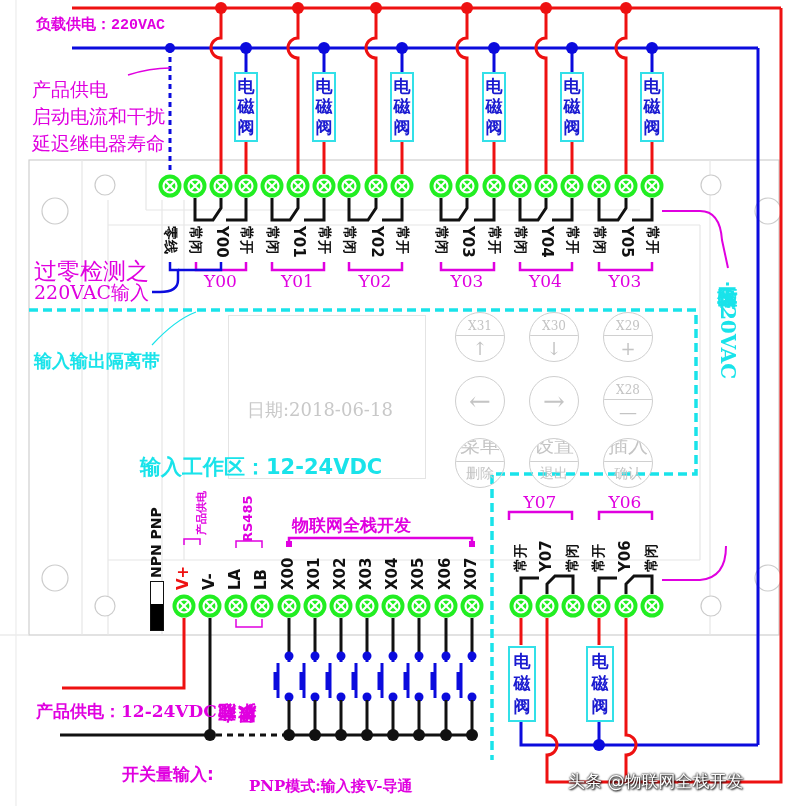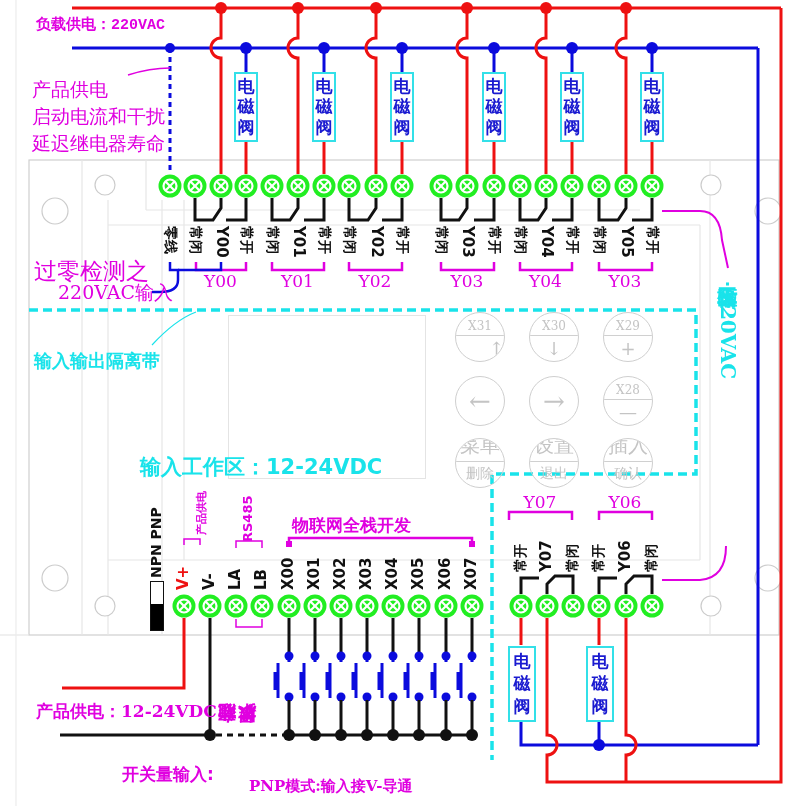--- a/index.html
+++ b/index.html
@@ -432,21 +432,21 @@
         <path d="M184 545 V539 H200 V545" stroke="#e000e0" stroke-width="1.5" fill="none" stroke-linejoin="miter"></path>
         <path d="M236 548 V541 H262 V548" stroke="#e000e0" stroke-width="1.5" fill="none" stroke-linejoin="miter"></path>
       </g>
   </svg>
 
   <div class="lbl mag serif" style="left:36px;top:18px;font-size:15px;font-weight:bold;font-family:Liberation Mono, monospace;">负载供电：220VAC</div>
   <div class="lbl mag serif" style="left:32px;top:80px;font-size:19px;">产品供电</div>
   <div class="lbl mag serif" style="left:32px;top:107px;font-size:19px;">启动电流和干扰</div>
   <div class="lbl mag serif" style="left:32px;top:134px;font-size:19px;">延迟继电器寿命</div>
   <div class="lbl mag serif" style="left:34px;top:260px;font-size:23px;font-family:Liberation Serif, serif;">过零检测之</div>
-  <div class="lbl mag serif" style="left:34px;top:283px;font-size:19px;margin-left:24px;">220VAC输入</div>
+  <div class="lbl mag serif" style="left:34px;top:283px;font-size:19px;">220VAC输入</div>
 
   <div id="valves-top">
       <div class="valve" style="left: 234px; top: 72px;">
         <span>电</span>
         <span>磁</span>
         <span>阀</span>
       </div>
       <div class="valve" style="left: 312px; top: 72px;">
         <span>电</span>
         <span>磁</span>
@@ -468,24 +468,25 @@
         <span>阀</span>
       </div>
       <div class="valve" style="left: 640px; top: 72px;">
         <span>电</span>
         <span>磁</span>
         <span>阀</span>
       </div>
     </div>
 
   <div class="lcd">
+    <div style="top:82px;font-size:18px;">日期:2018-06-18</div>
   </div>
 
   <div id="keypad">
-      <div class="btn" style="left: 455px; top: 312px; align-items: flex-end;">
+      <div class="btn" style="left: 455px; top: 312px;">
         <div class="top">X31</div>
         <div class="bot">↑</div>
       </div>
       <div class="btn" style="left: 529px; top: 312px;">
         <div class="top">X30</div>
         <div class="bot">↓</div>
       </div>
       <div class="btn" style="left: 603px; top: 312px;">
         <div class="top">X29</div>
         <div class="bot">+</div>
@@ -591,13 +592,14 @@
         <span>磁</span>
         <span>阀</span>
       </div>
       <div class="valve" style="left: 586px; top: 646px; width: 28px; height: 76px;">
         <span>电</span>
         <span>磁</span>
         <span>阀</span>
       </div>
     </div>
 
+  <div class="watermark">头条 @物联网全栈开发</div>
 </div>
 
 </body></html>

